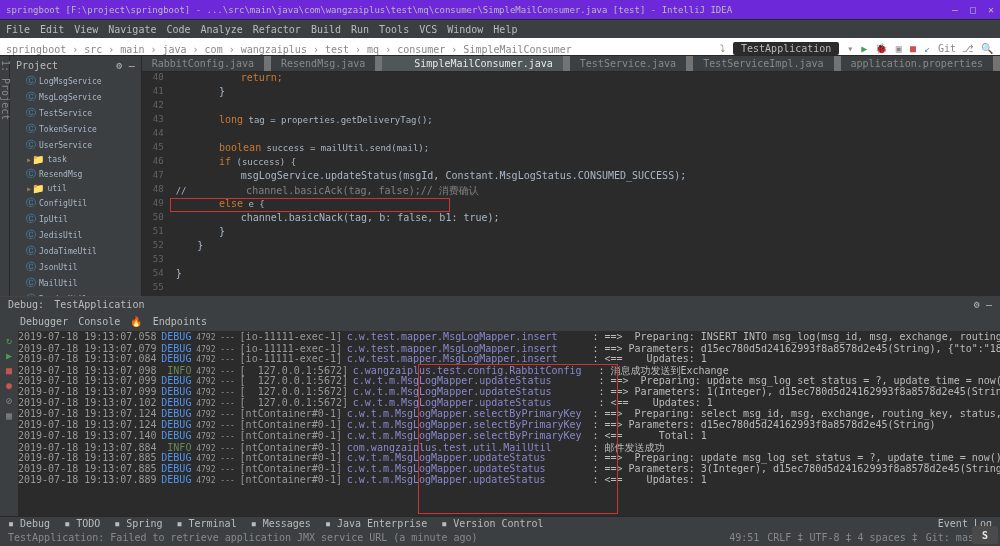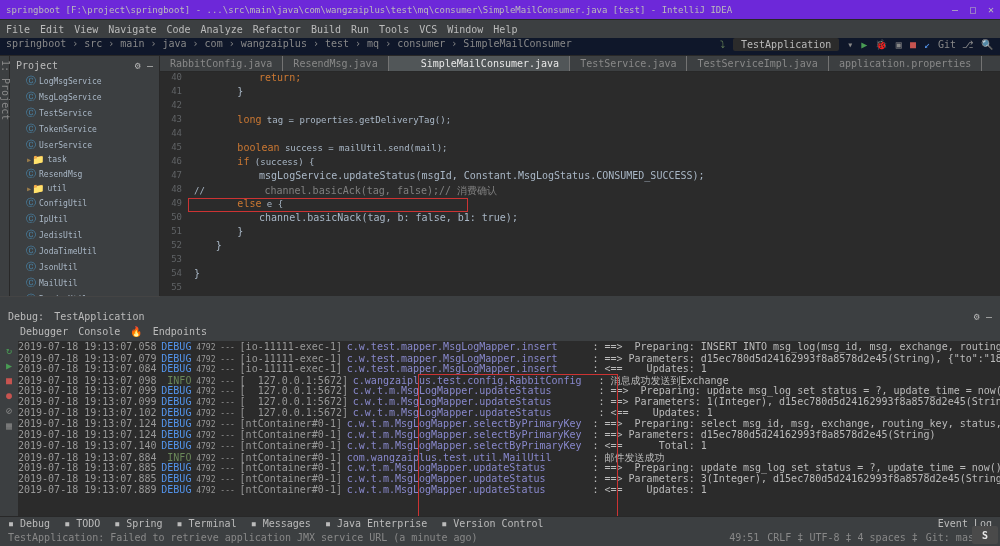--- a/index.html
+++ b/index.html
@@ -6,54 +6,54 @@
     body { background: #2b2b2b; color: #a9b7c6; width: 1000px; height: 546px; overflow: hidden; position: relative; }
     
     .titlebar { background: #6d28d9; height: 20px; display: flex; align-items: center; padding: 0 6px; border-bottom: 1px solid #282828; }
     .titlebar-title { color: #bbbbbb; font-size: 9px; flex: 1; }
     .window-controls { display: flex; gap: 12px; }
     .window-btn { color: #bbbbbb; cursor: pointer; }
     
     .menubar { background: #3c3f41; height: 18px; display: flex; align-items: center; padding: 0 6px; gap: 10px; font-size: 9px; color: #bbbbbb; }
     .menubar span { cursor: pointer; }
     
-    .navbar { background: #0f172a; height: 18px; display: flex; align-items: flex-start; padding: 0 6px; gap: 6px; font-size: 9px; color: #888; border-bottom: 1px solid #282828; }
+    .navbar { background: #ffffff; height: 18px; display: flex; align-items: flex-end; padding: 0 6px; gap: 6px; font-size: 9px; color: #888; border-bottom: 1px solid #282828; }
     .navrun { margin-left: auto; display: flex; gap: 8px; align-items: center; }
     .run-cfg { background: #2b2b2b; padding: 1px 8px; border-radius: 2px; color: #bbbbbb; }
     .run-icon { color: #499c54; }
     .debug-icon { color: #499c54; }
     
     .main-area { display: flex; height: 240px; }
     .sidebar-left { width: 10px; background: #3c3f41; writing-mode: vertical-lr; display: flex; font-size: 8px; padding-top: 4px; border-right: 1px solid #282828; color: #888; }
     .project-pane { width: 150px; background: #3c3f41; border-right: 1px solid #282828; padding: 2px; overflow: hidden; }
     .project-pane .phead { color: #bbbbbb; font-size: 9px; padding: 2px 4px; display: flex; align-items: center; }
     .tree-item { padding: 1px 0 1px 14px; font-size: 8px; color: #a9b7c6; cursor: pointer; display: flex; align-items: center; gap: 3px; }
     .tree-item .ticon { color: #4a8bb3; }
     .tree-item.fl .ticon { color: #9a7c4a; }
     
     .editor-area { flex: 1; display: flex; flex-direction: column; }
     .tab-bar { background: #3c3f41; height: 18px; display: flex; font-size: 9px; border-bottom: 1px solid #282828; }
-    .tab { padding: 2px 10px; color: #888; cursor: pointer; border-right: 1px solid #737373; }
+    .tab { padding: 2px 10px; color: #888; cursor: pointer; border-right: 7px solid #737373; }
     .tab.active { background: #515658; color: #e8e8e8; padding-left: 32px; }
     .code-area { flex: 1; background: #2b2b2b; display: flex; position: relative; }
     .gutter { width: 28px; background: #2b2b2b; text-align: right; padding-right: 6px; }
     .gutter div { height: 14px; font-size: 9px; color: #606366; }
     .code-lines { flex: 1; padding-left: 6px; }
     .code-lines div { height: 14px; font-size: 9px; white-space: pre; }
     .k-orange { color: #cc7832; }
     .k-grey { color: #808080; }
     .k-white { color: #a9b7c6; }
     
     .red-box { position: absolute; border: 1px solid #cc3333; pointer-events: none; }
     .red-box.r1 { top: 126px; left: 28px; width: 280px; height: 14px; }
     
     .crumb-bar { height: 16px; background: #3c3f41; font-size: 8px; padding: 2px 8px; color: #888; }
     
     .debug-panel { background: #2b2b2b; height: 220px; border-top: 1px solid #444; display: flex; flex-direction: column; }
-    .debug-tabs { height: 18px; background: #3c3f41; display: flex; gap: 10px; padding: 14px 8px; font-size: 9px; color: #bbbbbb; }
+    .debug-tabs { height: 18px; background: #3c3f41; display: flex; gap: 10px; padding: 2px 8px; font-size: 9px; color: #bbbbbb; }
     .debug-content { flex: 1; display: flex; }
     .debug-icons { width: 18px; background: #3c3f41; display: flex; flex-direction: column; gap: 4px; padding: 4px 2px; align-items: center; }
     .debug-icons span { color: #888; cursor: pointer; }
     .console-area { flex: 1; overflow: hidden; position: relative; background: #2b2b2b; }
     .log-line { font-size: 8px; white-space: pre; height: 11px; color: #999; }
     .ll-time { color: #999; }
     .ll-debug { color: #5394ec; }
     .ll-info { color: #6a8759; }
     .ll-logger { color: #8888cc; }
     .ll-msg { color: #bbbbbb; }

